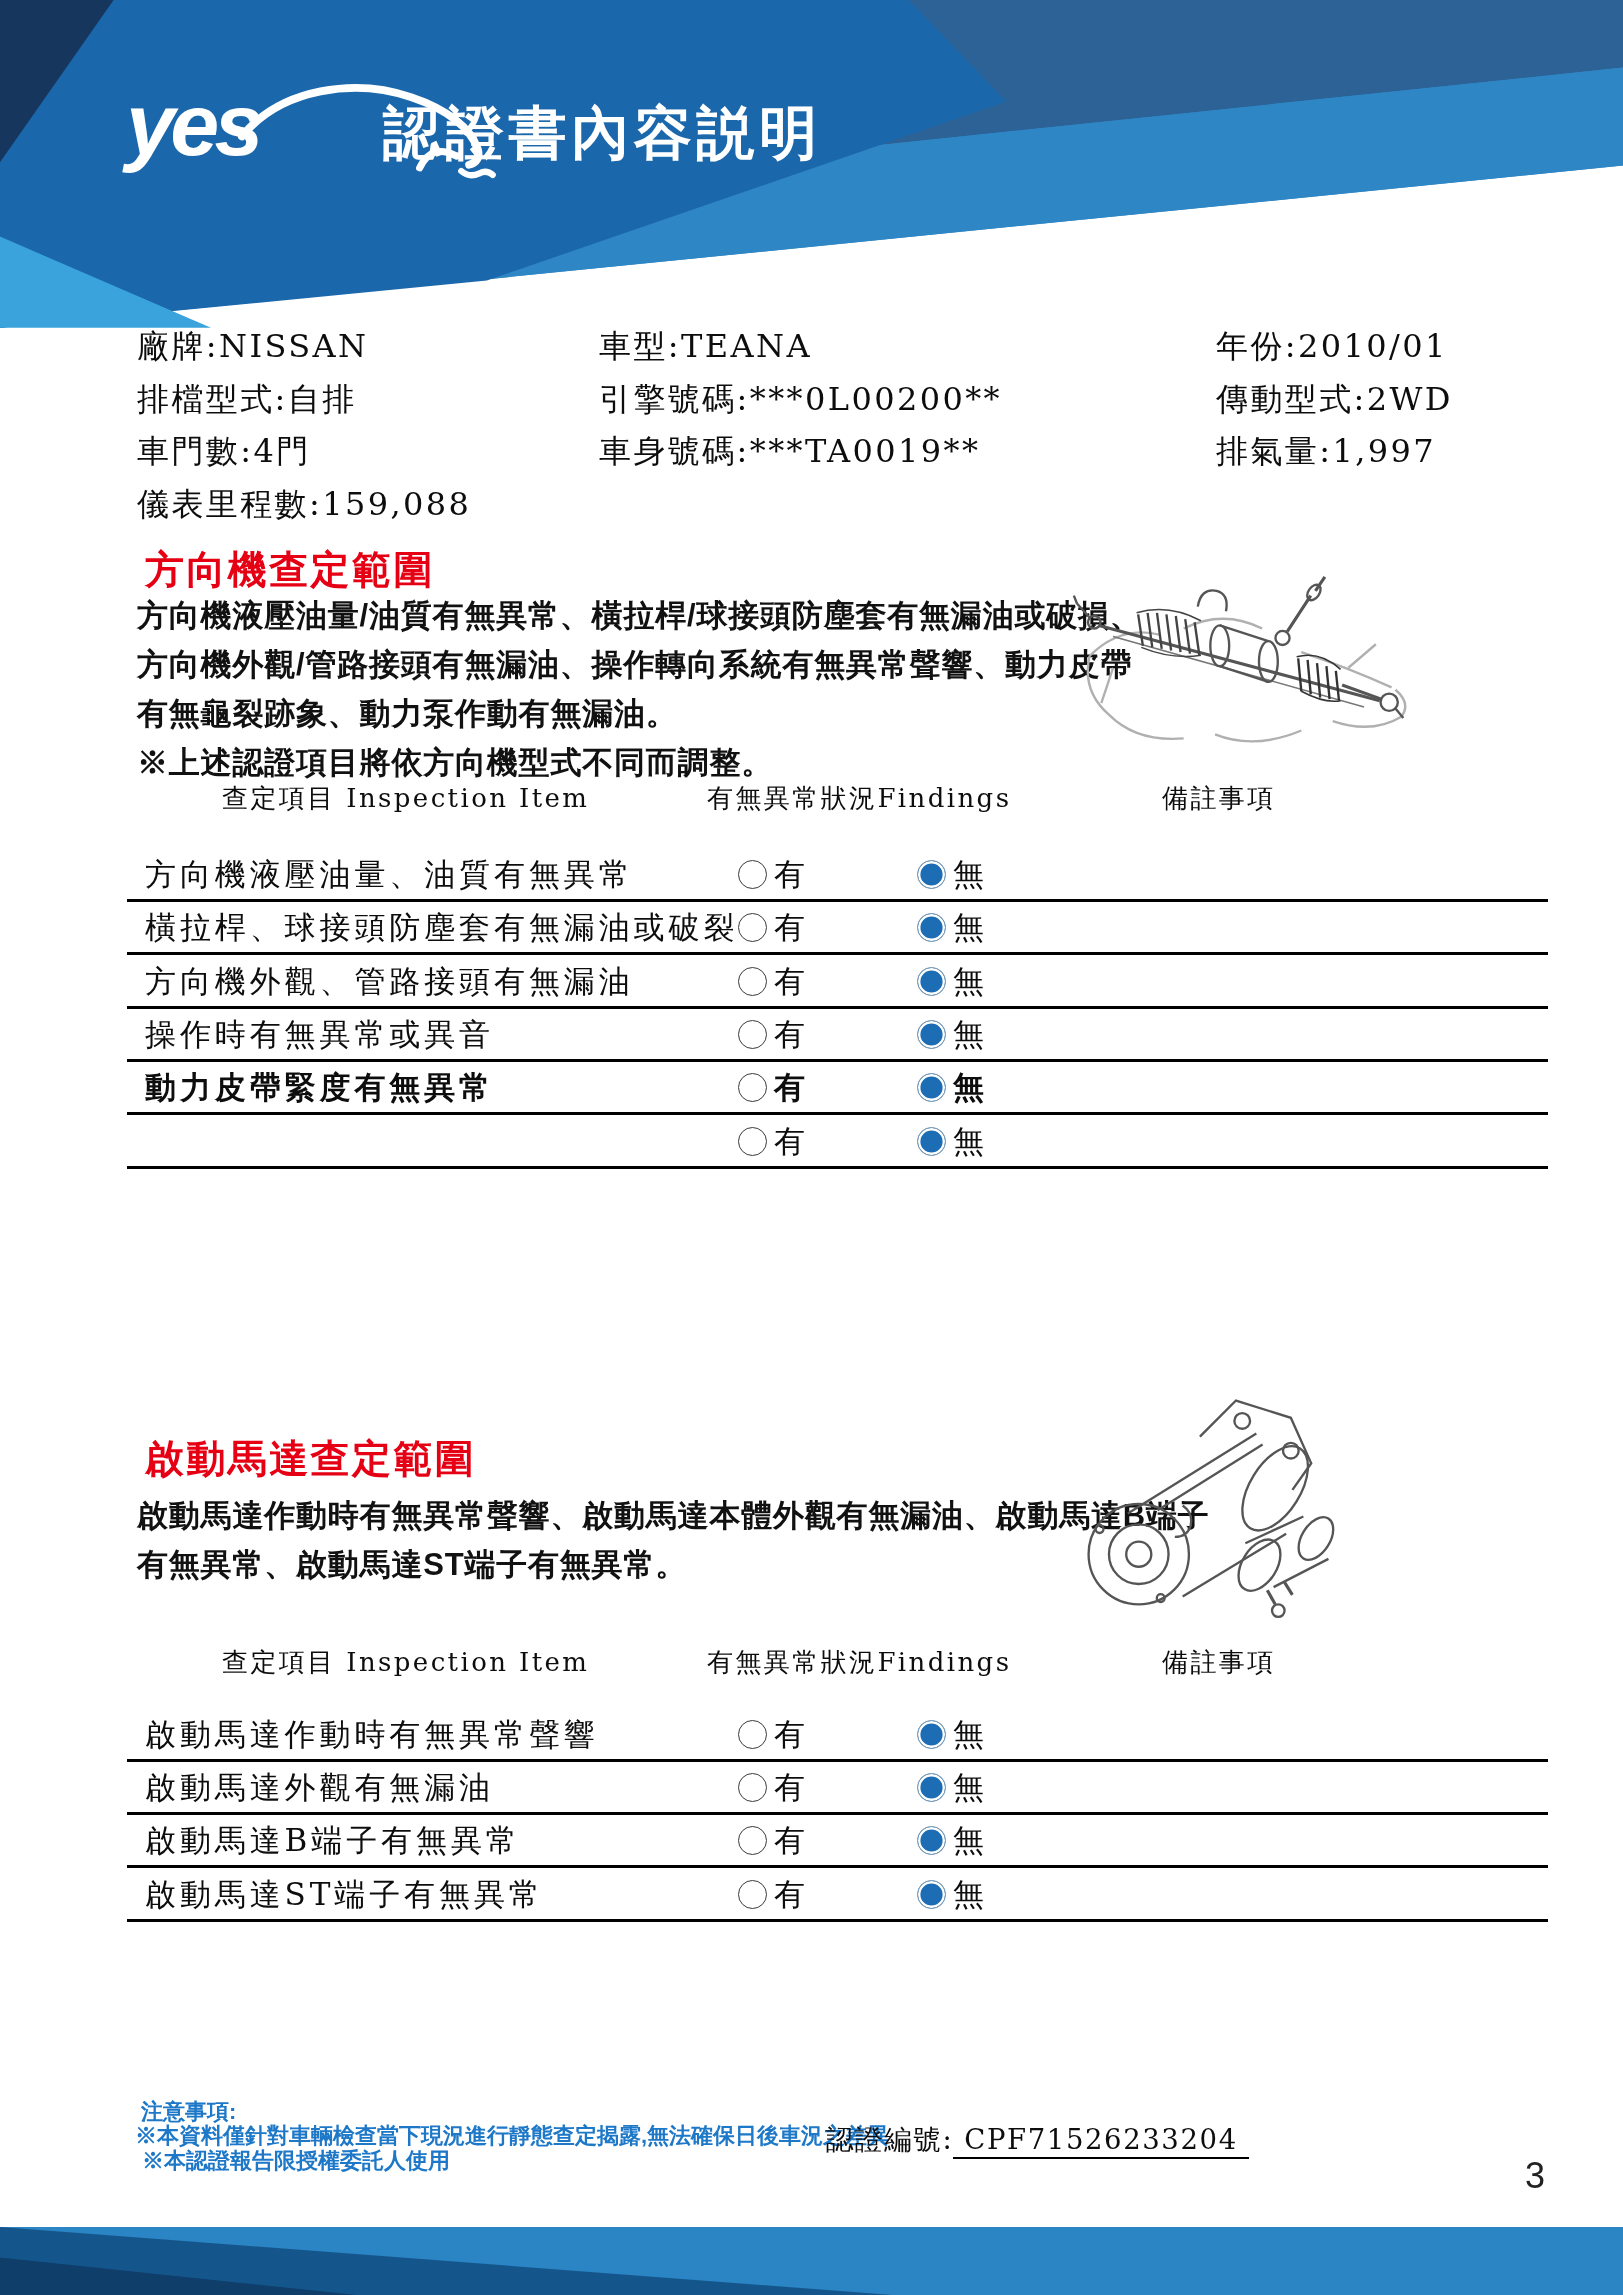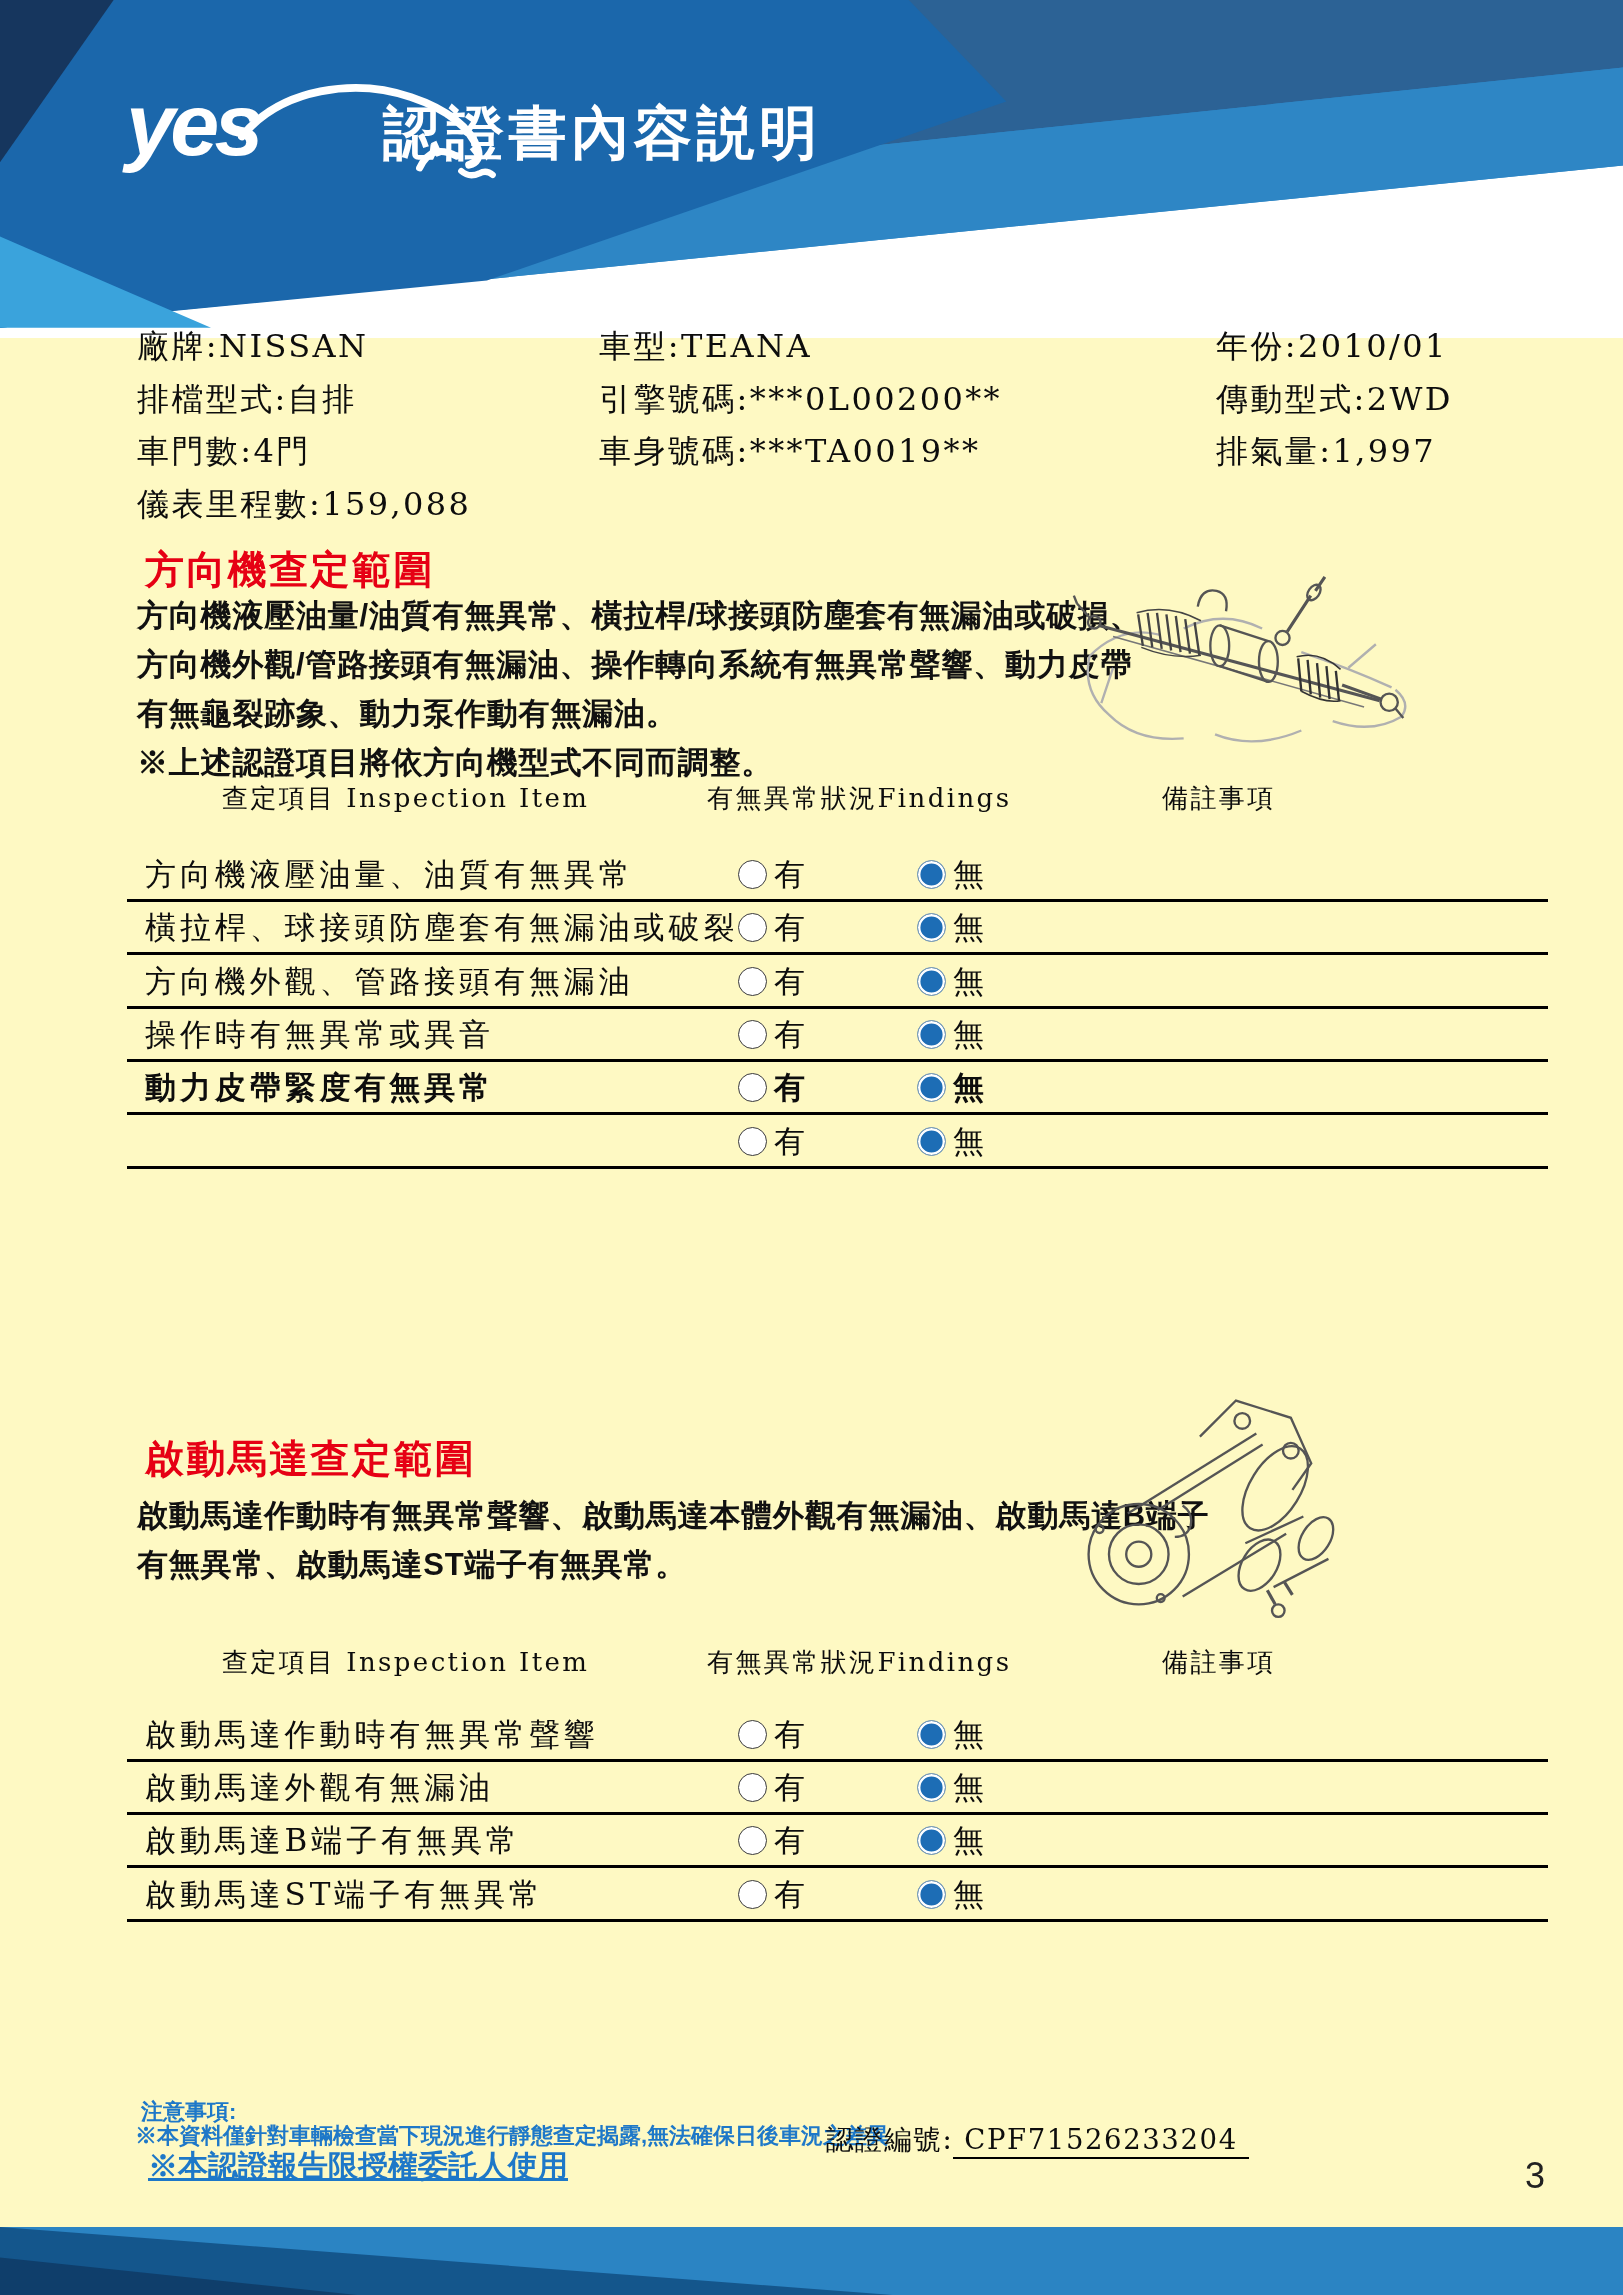--- a/index.html
+++ b/index.html
@@ -1,17 +1,17 @@
 <!DOCTYPE html>
 <html style="font-size:12.6px"><head>
 <meta charset="utf-8">
 <style>
   html,body{margin:0;padding:0;background:#e8e8e8;}
   .page{
-    position:relative; width:1623px; height:2295px; background:#fef9c3;
+    position:relative; width:1623px; height:2295px; background:#ffffff;
     margin:0 auto; overflow:hidden;
     font-family:"Liberation Sans", sans-serif; color:#0d0d0d;
   }
   
   .header{position:absolute;left:0;top:0;width:1623px;height:338px;background:#fff;overflow:hidden;}
   .hdr-shape{position:absolute;inset:0;}
   .hdr-steel {background:#2C6295; clip-path:polygon(0 0,100% 0,100% 20%,0 70%);}
   .hdr-bright{background:#2E86C5; clip-path:polygon(0 0,100% 0,100% 49%,0 97%);}
   .hdr-bright2{background:#2E86C5; clip-path:polygon(100% 20%,100% 49%,0 97%,0 70%);}
   .hdr-mid   {background:#1B67AB; clip-path:polygon(0 0,56% 0,62% 30%,30% 83%,0 97%);}
@@ -57,21 +57,21 @@
   .radio.checked{border:1.6px solid #7e9cb5;background:#1D6DB5;box-shadow:inset 0 0 0 2.4px #fff;}
   .opt-label{font-family:"DejaVu Serif","Liberation Serif",serif;font-size:31px;}
   
   .illu{position:absolute;}
   .illu-steering{left:1066px;top:550px;}
   .illu-starter{left:1082px;top:1388px;}
   
   .notice{position:absolute;color:#1E78C8;font-weight:700;white-space:nowrap;}
   .notice-title{left:141px;top:2097px;font-size:22px;}
   .notice-l1{left:135px;top:2121px;font-size:22px;}
-  .notice-l2{left:148px;top:2146px;font-size:30px;text-decoration:underline;}
+  .notice-l2{left:142px;top:2146px;font-size:22px;}
   .cert{position:absolute;left:826px;top:2122px;font-family:"DejaVu Serif","Liberation Serif",serif;
     font-size:27.5px;letter-spacing:1.6px;white-space:nowrap;color:#0d0d0d;}
   .cert-number{display:inline-block;border-bottom:2.4px solid #000;padding:0 11px 1.6px 11px;}
   .page-number{position:absolute;left:1525px;top:2155px;font-size:36px;color:#222;}
   .footer-band{position:absolute;left:0;top:2227px;width:1623px;height:68px;background:#2B84C3;overflow:hidden;}
   .fb-shape{position:absolute;inset:0;}
   .fb-dark{background:#14568C;clip-path:polygon(0 0,55% 100%,0 100%);}
   .fb-navy{background:#0F3E6B;clip-path:polygon(0 45%,22% 100%,0 100%);}
 </style>
 </head>

